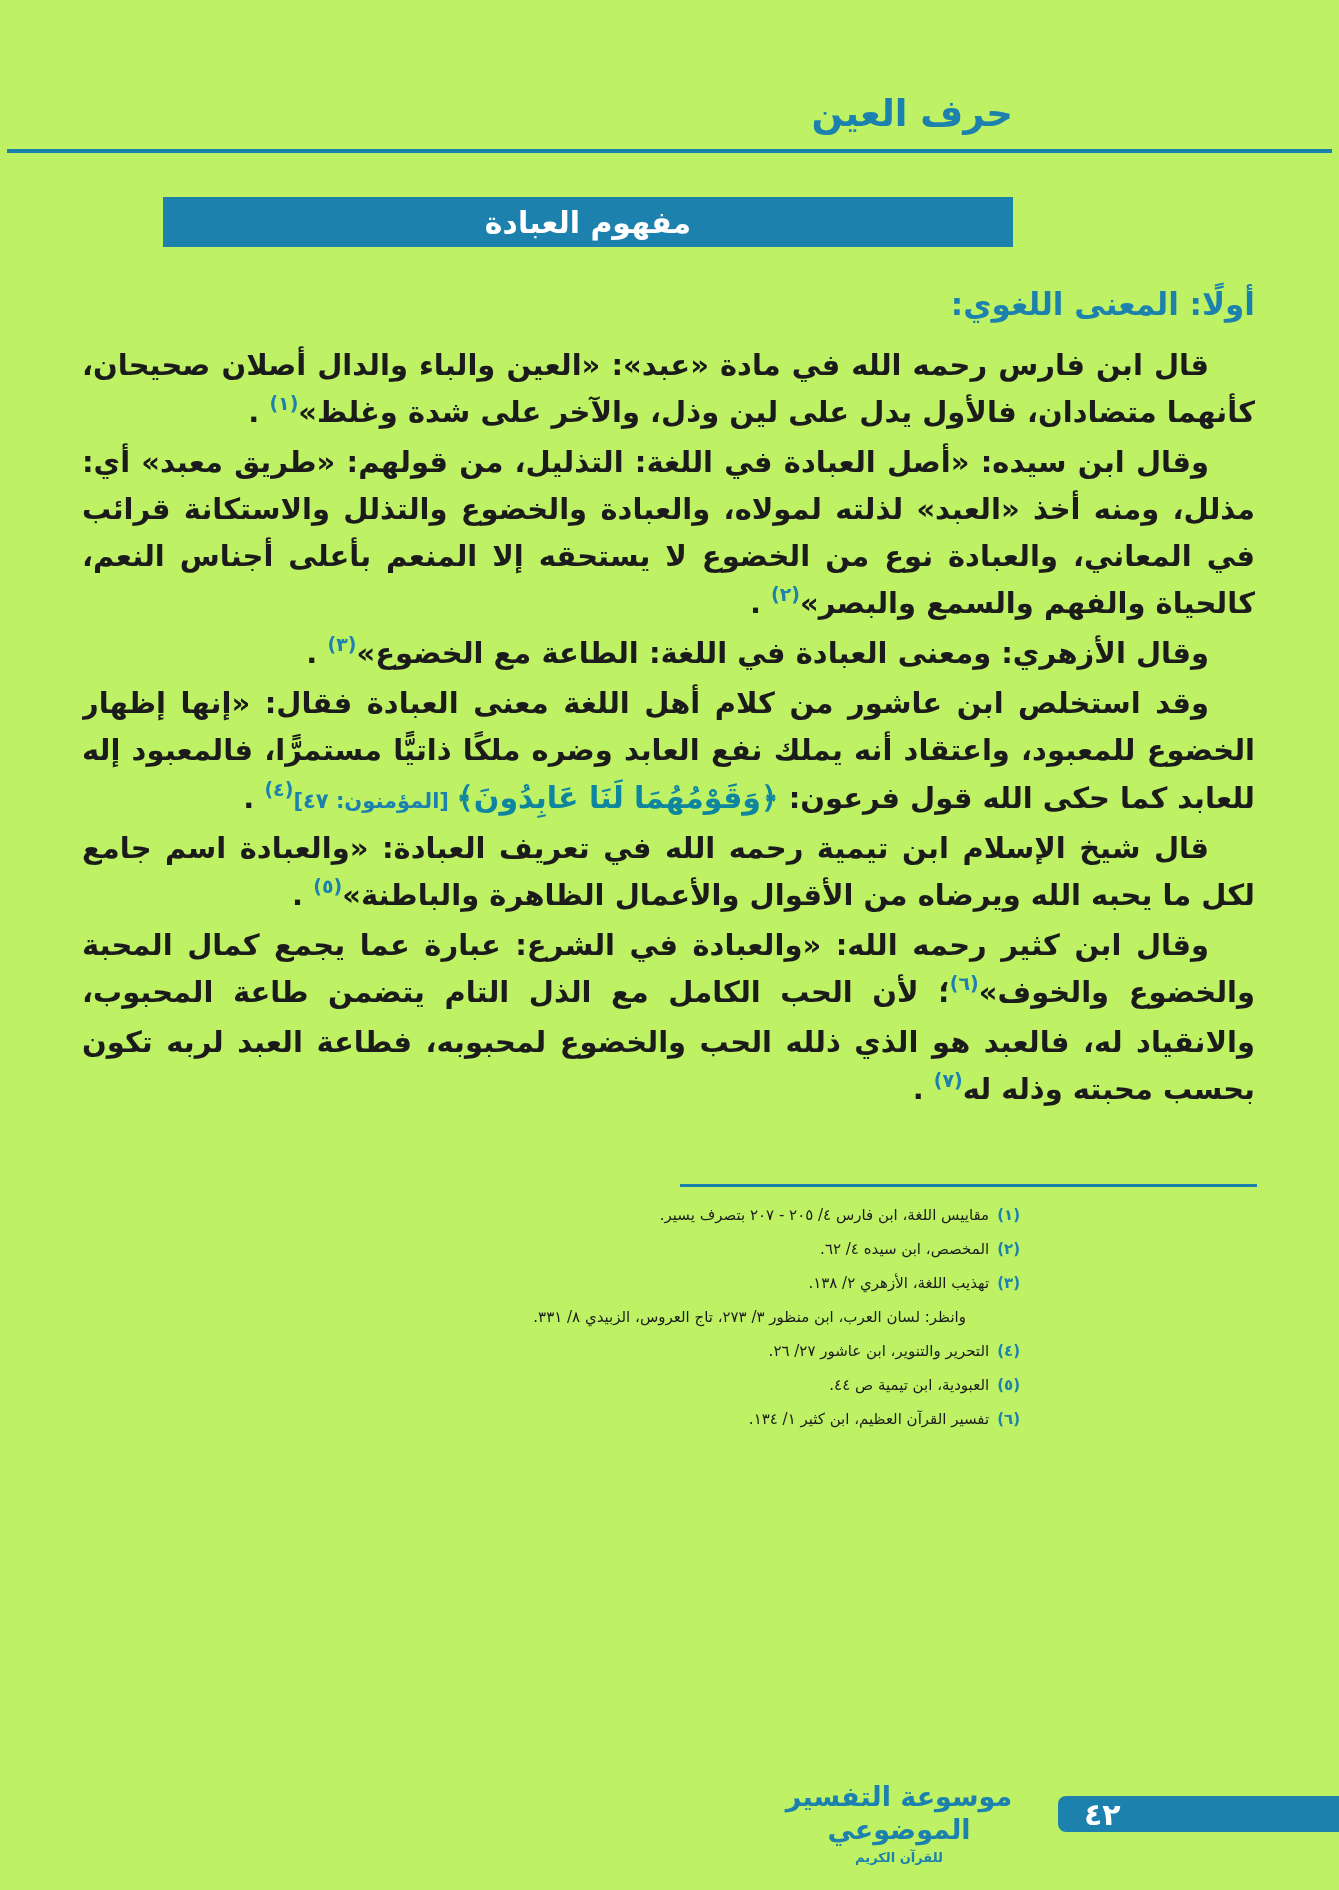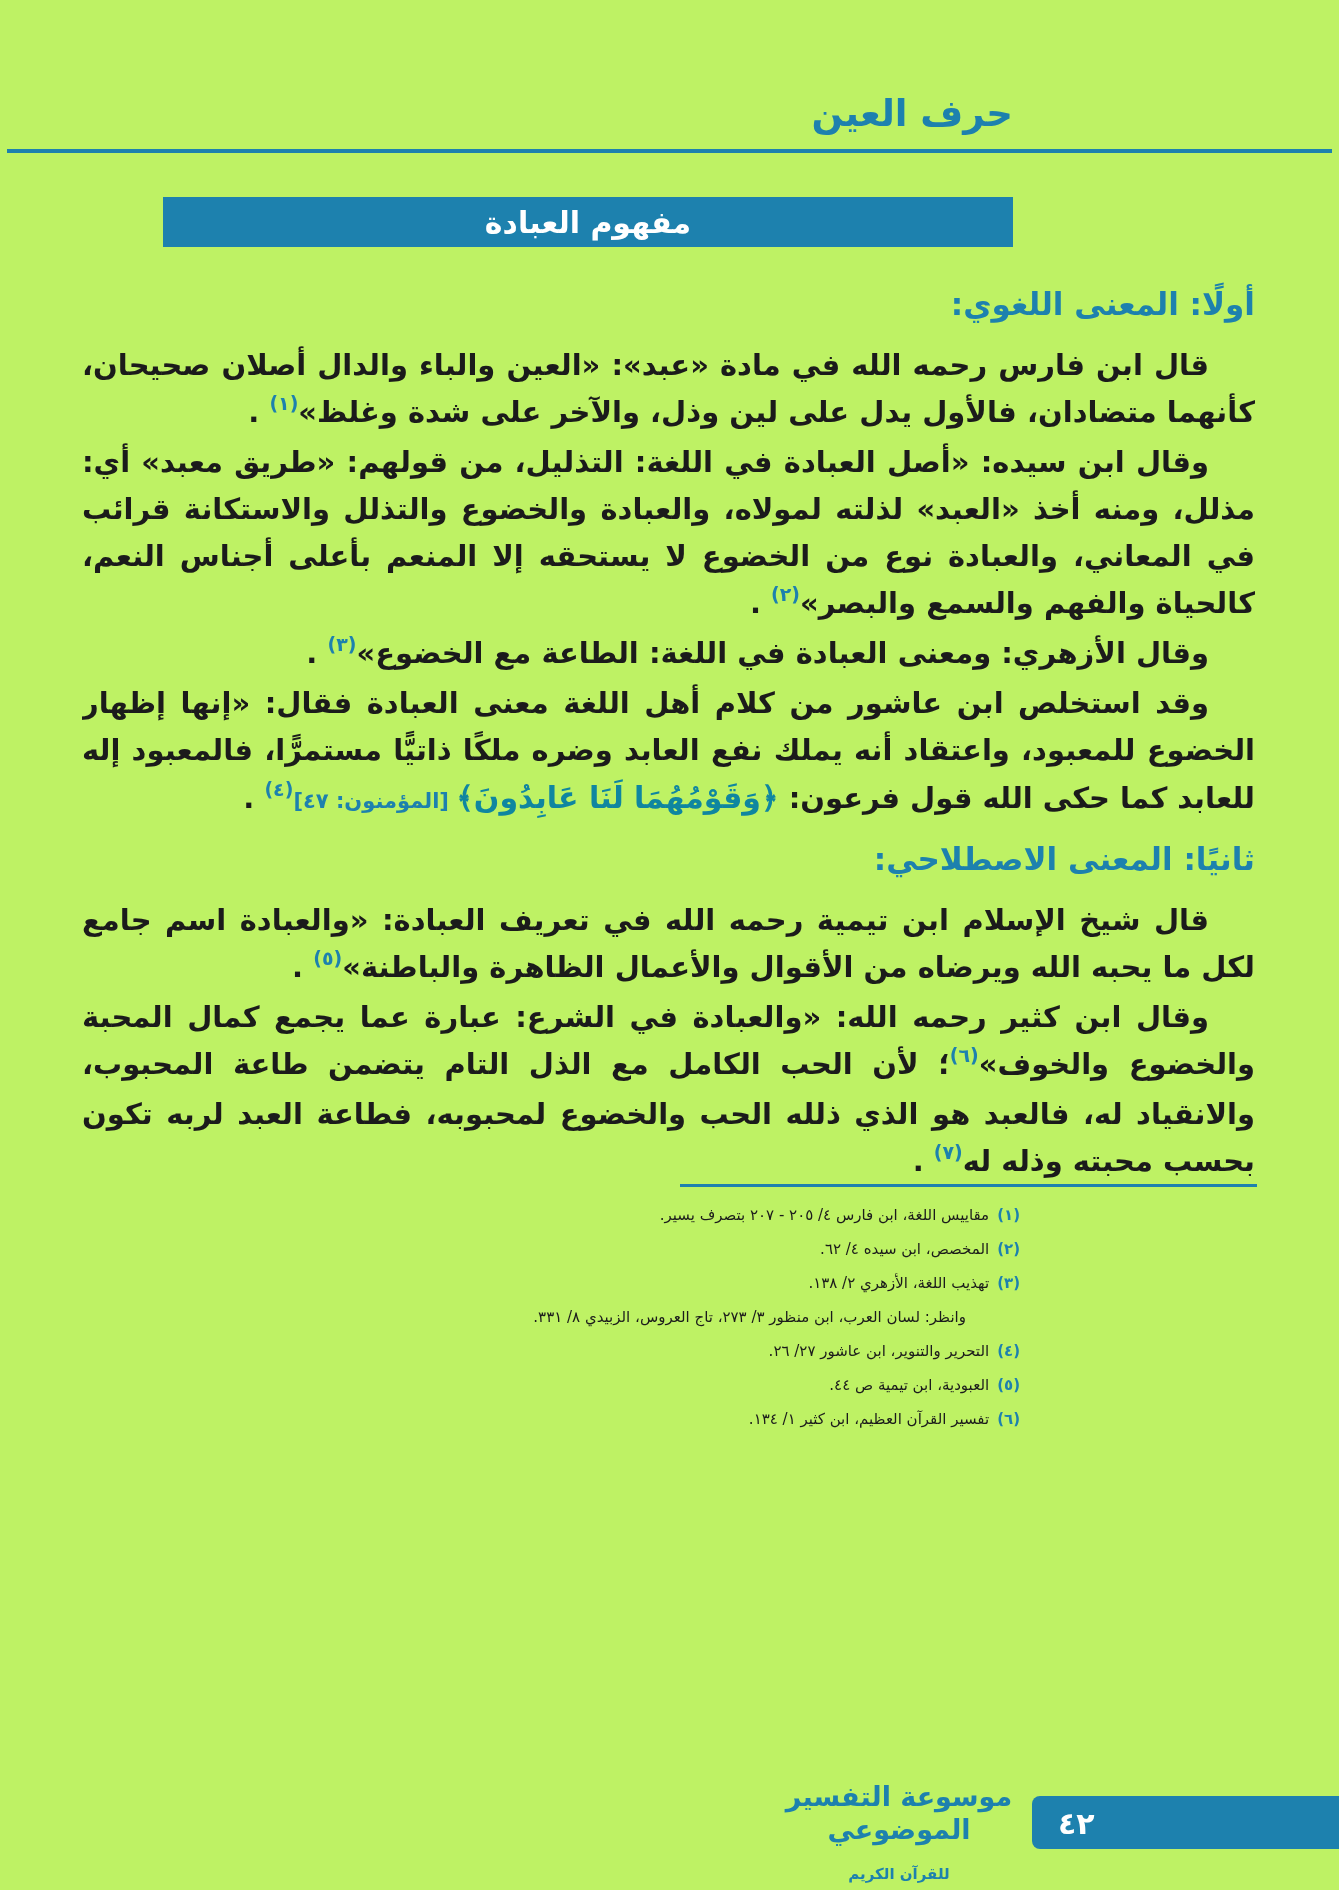--- a/index.html
+++ b/index.html
@@ -60,23 +60,23 @@
   }
   .fn-row{ margin:0; }
   .fn-num{ color:var(--accent); font-weight:700; margin-left:8px; }
   .fn-text{ color:var(--ink); }
   .fn-extra{ display:block; padding-right:54px; color:var(--ink); }
   .footer-logo{
     position:absolute; right:320px; top:1780px; width:240px;
     text-align:center; color:var(--accent);
   }
   .logo-main{ font-size:27px; font-weight:700; line-height:33px; }
-  .logo-sub{ font-size:15px; font-weight:700; margin-top:19px; }
+  .logo-sub{ font-size:13px; font-weight:700; margin-top:4px; }
   .page-band{
-    position:absolute; top:1796px; right:0; left:1032px; height:53px;
+    position:absolute; top:1796px; right:0; left:1058px; height:36px;
     background:var(--accent); border-radius:8px 0 0 8px;
   }
   .page-num{
     position:absolute; left:26px; top:50%; transform:translateY(-50%);
     color:#ffffff; font-size:30px; font-weight:700;
   }
 </style>
 </head>
 <body>
 
@@ -89,21 +89,20 @@
   <div class="banner">
     <span class="banner-title">مفهوم العبادة</span>
   </div>
 
   <div class="content" id="content-flow">
       <h2 class="sec-heading">أولًا: المعنى اللغوي:</h2>
       <p class="para"><span class="seg">قال ابن فارس رحمه الله في مادة «عبد»: «العين والباء والدال أصلان صحيحان، كأنهما متضادان، فالأول يدل على لين وذل، والآخر على شدة وغلظ»</span><span class="fnref">(١)</span><span class="seg"> .</span></p>
       <p class="para"><span class="seg">وقال ابن سيده: «أصل العبادة في اللغة: التذليل، من قولهم: «طريق معبد» أي: مذلل، ومنه أخذ «العبد» لذلته لمولاه، والعبادة والخضوع والتذلل والاستكانة قرائب في المعاني، والعبادة نوع من الخضوع لا يستحقه إلا المنعم بأعلى أجناس النعم، كالحياة والفهم والسمع والبصر»</span><span class="fnref">(٢)</span><span class="seg"> .</span></p>
       <p class="para"><span class="seg">وقال الأزهري: ومعنى العبادة في اللغة: الطاعة مع الخضوع»</span><span class="fnref">(٣)</span><span class="seg"> .</span></p>
       <p class="para"><span class="seg">وقد استخلص ابن عاشور من كلام أهل اللغة معنى العبادة فقال: «إنها إظهار الخضوع للمعبود، واعتقاد أنه يملك نفع العابد وضره ملكًا ذاتيًّا مستمرًّا، فالمعبود إله للعابد كما حكى الله قول فرعون: </span><span class="quran">﴿وَقَوْمُهُمَا لَنَا عَابِدُونَ﴾</span><span class="qref"> [المؤمنون: ٤٧]</span><span class="fnref">(٤)</span><span class="seg"> .</span></p>
-      <h2 class="sec-heading">ثانيًا: المعنى الاصطلاحي:</h2>
       <p class="para"><span class="seg">قال شيخ الإسلام ابن تيمية رحمه الله في تعريف العبادة: «والعبادة اسم جامع لكل ما يحبه الله ويرضاه من الأقوال والأعمال الظاهرة والباطنة»</span><span class="fnref">(٥)</span><span class="seg"> .</span></p>
       <p class="para"><span class="seg">وقال ابن كثير رحمه الله: «والعبادة في الشرع: عبارة عما يجمع كمال المحبة والخضوع والخوف»</span><span class="fnref">(٦)</span><span class="seg">؛ لأن الحب الكامل مع الذل التام يتضمن طاعة المحبوب، والانقياد له، فالعبد هو الذي ذلله الحب والخضوع لمحبوبه، فطاعة العبد لربه تكون بحسب محبته وذله له</span><span class="fnref">(٧)</span><span class="seg"> .</span></p>
     </div>
 
   <div class="fn-sep"></div>
 
   <div class="footnotes" id="footnote-list">
       <div class="fn-row"><span class="fn-num">(١)</span><span class="fn-text">مقاييس اللغة، ابن فارس ٤/ ٢٠٥ - ٢٠٧ بتصرف يسير.</span></div>
       <div class="fn-row"><span class="fn-num">(٢)</span><span class="fn-text">المخصص، ابن سيده ٤/ ٦٢.</span></div>
       <div class="fn-row"><span class="fn-num">(٣)</span><span class="fn-text">تهذيب اللغة، الأزهري ٢/ ١٣٨.</span><span class="fn-extra">وانظر: لسان العرب، ابن منظور ٣/ ٢٧٣، تاج العروس، الزبيدي ٨/ ٣٣١.</span></div>

